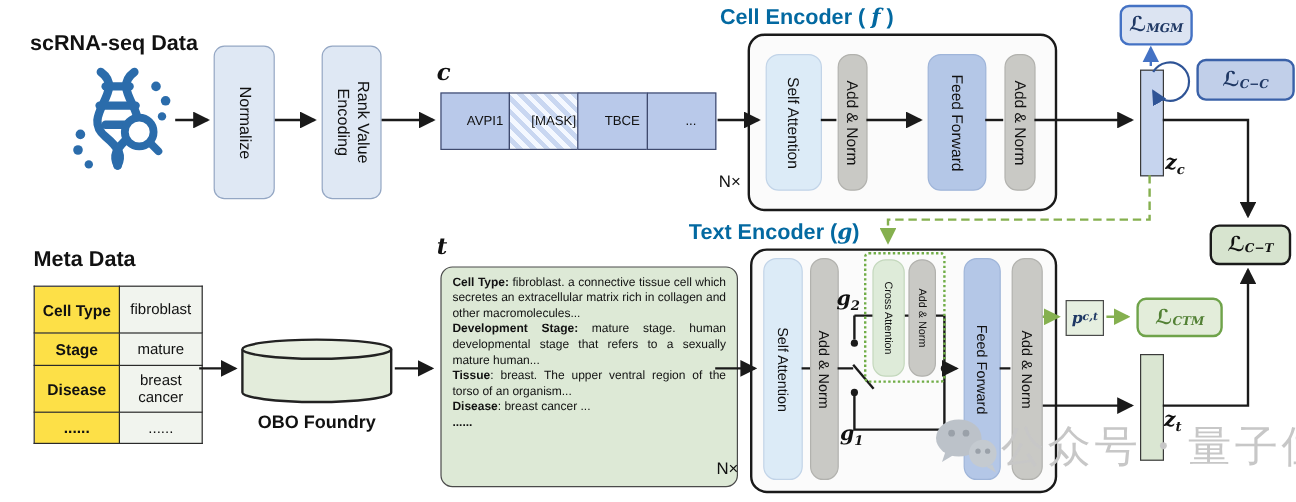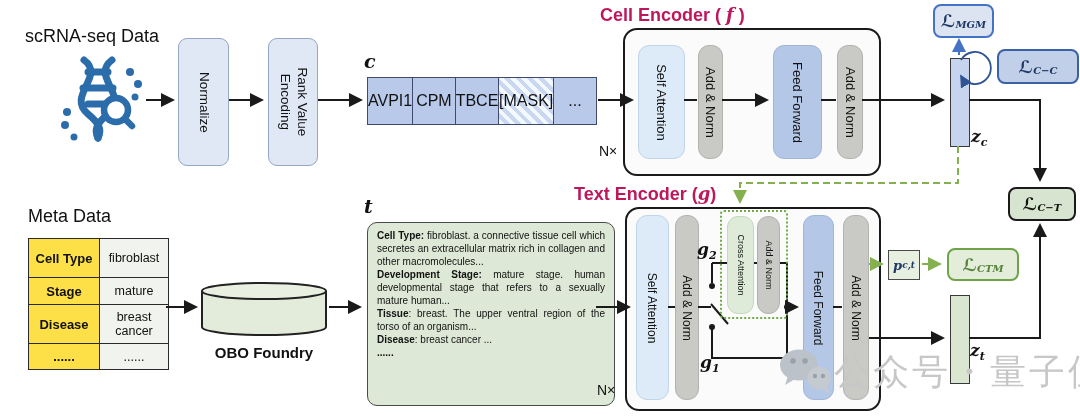--- a/index.html
+++ b/index.html
@@ -1,37 +1,37 @@
 <!DOCTYPE html>
 <html><head>
 <meta charset="utf-8">
 <style>
   html,body{margin:0;padding:0;background:#fff;}
   body{width:1080px;height:418px;font-family:"Liberation Sans",sans-serif;}
   #canvas{position:relative;width:1080px;height:418px;background:#fff;overflow:hidden;}
   .abs{position:absolute;}
-  .ttl{font-weight:normal;font-size:18px;color:#111;z-index:5;white-space:pre;}
-  .enc-ttl{font-weight:bold;font-size:18px;color:#be185d;z-index:5;white-space:pre;}
+  .ttl{font-weight:bold;font-size:18px;color:#111;z-index:5;white-space:pre;}
+  .enc-ttl{font-weight:bold;font-size:18px;color:#0369a1;z-index:5;white-space:pre;}
   .mvar{font-family:"DejaVu Serif",serif;font-style:italic;font-weight:bold;}
   .mlabel{font-family:"DejaVu Serif",serif;font-style:italic;font-weight:bold;font-size:17px;color:#111;z-index:7;}
   .mlabel .sub{font-size:11px;vertical-align:-4px;}
   .nx{font-size:14px;color:#111;z-index:5;}
   .encbox{background:#fbfbfb;border:2.2px solid #1a1a1a;border-radius:14px;z-index:1;}
   .vbox{background:#dfe8f4;border:1.5px solid #94a7c4;border-radius:9px;display:flex;align-items:center;justify-content:center;z-index:3;}
   .vbox span{transform:rotate(90deg);white-space:nowrap;text-align:center;font-size:13.5px;line-height:1.25;color:#111;}
   .pill{border-radius:11px;display:flex;align-items:center;justify-content:center;z-index:3;}
   .pill span{transform:rotate(90deg);white-space:nowrap;color:#111;}
   .f13 span{font-size:13px;} .f12 span{font-size:12px;} .f9 span{font-size:9px;}
   .c-sa{background:#dcebf7;border:1px solid #c2d4e8;}
   .c-an{background:#c9c9c5;border:1px solid #b2b2ae;}
   .c-ff{background:#b4c7e7;border:1px solid #9fb5d9;}
   .c-ca{background:#deebd9;border:1px solid #c4d8bd;}
   .dotted{border:2px dotted #70ad47;border-radius:4px;background:transparent;z-index:3;}
   #token-row{display:flex;z-index:3;}
-  .token{flex:1;border:1.3px solid #3f4a6e;margin-left:-1.3px;background:#b9c9ea;display:flex;align-items:center;justify-content:center;font-size:16px;color:#111;}
+  .token{flex:1;border:1.3px solid #3f4a6e;margin-left:-1.3px;background:#b9c9ea;display:flex;align-items:center;justify-content:center;font-size:11px;color:#111;padding-left:16px;}
   .token:first-child{margin-left:0;}
   .token.masked{background:repeating-linear-gradient(45deg,#f4f8ff 0 4px,#c9d7f1 4px 8px);}
   #meta-table{border-collapse:collapse;z-index:3;position:absolute;}
   #meta-table td{border:1.6px solid #2a2a2a;text-align:center;vertical-align:middle;padding:0 4px;}
   #meta-table .mk{background:#fde047;font-weight:bold;font-size:13px;width:62px;color:#111;}
   #meta-table .mv{background:#f1f4ee;font-size:12.5px;width:60px;color:#111;}
   #meta-table tr:nth-child(1) td{height:38px;}
   #meta-table tr:nth-child(2) td{height:26px;}
   #meta-table tr:nth-child(3) td{height:38px;}
   #meta-table tr:nth-child(4) td{height:25px;}
@@ -103,23 +103,22 @@
     <span>Normalize</span>
   </div>
   <div class="abs vbox" style="left:268px;top:38px;width:48px;height:126px;">
     <span style="white-space:pre;">Rank Value
 Encoding</span>
   </div>
 
   <div class="abs mlabel" style="left:364px;top:50px;font-size:19px;">c</div>
   <div id="token-row" class="abs" style="left:367px;top:77px;width:230px;height:48px;">
       <div class="token">AVPI1</div>
-      <div class="token">CPM</div>
+      <div class="token masked">[MASK]</div>
       <div class="token">TBCE</div>
-      <div class="token masked">[MASK]</div>
       <div class="token">...</div>
     </div>
 
   <div class="abs enc-ttl" style="left:600px;top:4px;"><span>Cell Encoder ( </span><span class="mvar">f</span><span> )</span></div>
   <div class="abs encbox" style="left:623px;top:28px;width:254px;height:144px;"></div>
   <div class="abs pill c-sa f13" style="left:638px;top:45px;width:45px;height:112px;">
       <span>Self Attention</span>
     </div>
   <div class="abs pill c-an f13" style="left:698px;top:45px;width:23px;height:112px;">
       <span>Add &amp; Norm</span>

